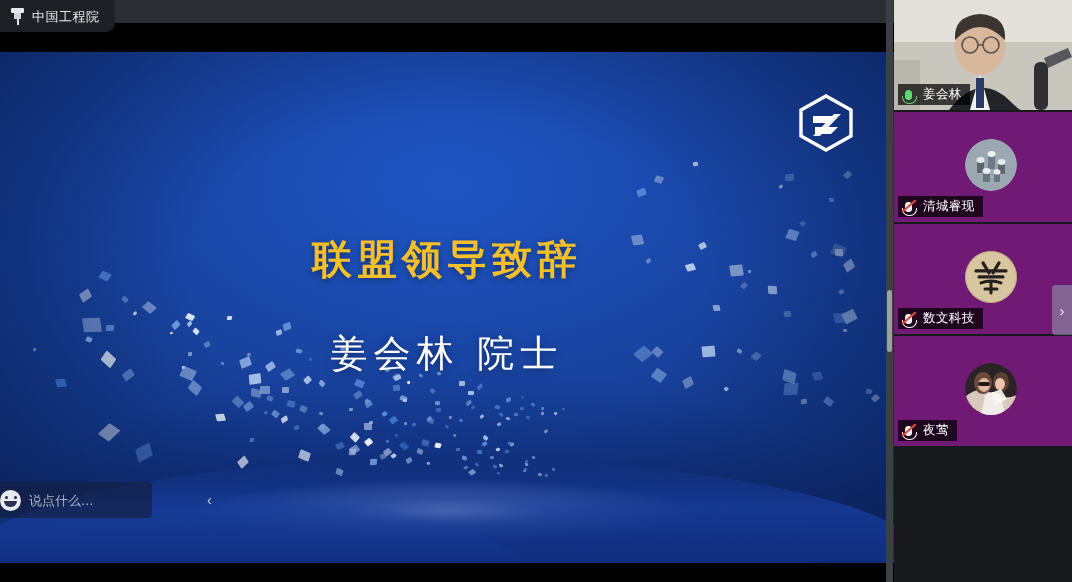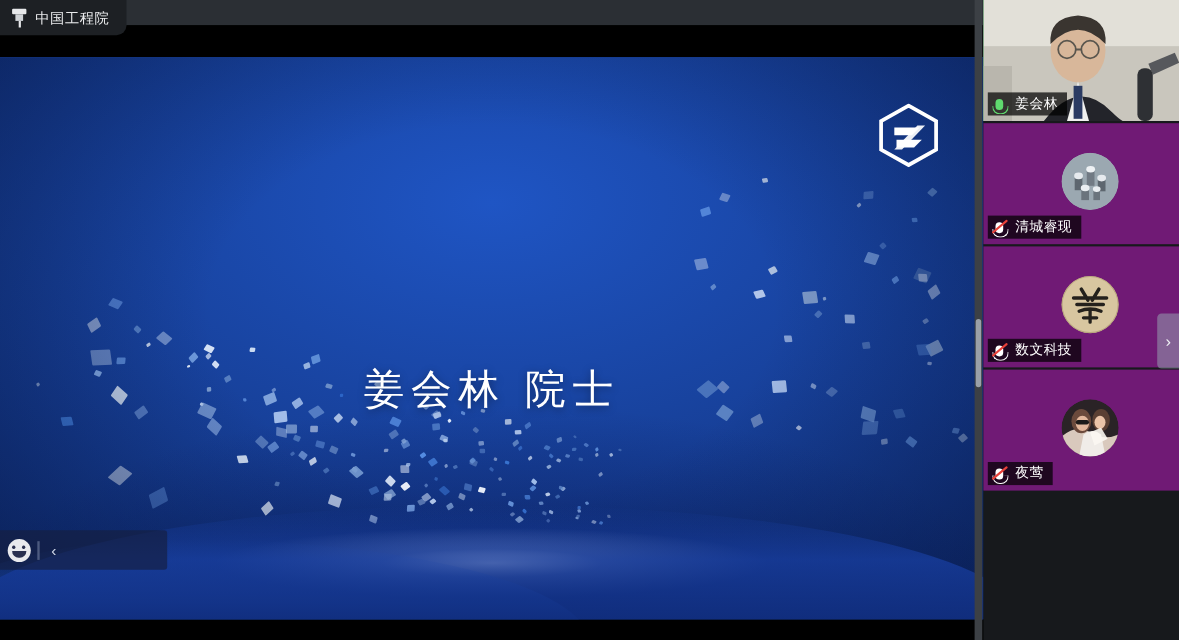--- a/index.html
+++ b/index.html
@@ -400,20 +400,21 @@
       <div class="logo-mark">
         <svg width="56" height="58" viewBox="0 0 56 58">
           <polygon points="28,2 53,16 53,42 28,56 3,42 3,16" fill="none" stroke="#ffffff" stroke-width="3.4"></polygon>
           <path d="M15,22 L38,22 L31,29 L15,29 Z" fill="#ffffff"></path>
           <path d="M17,33 L40,33 L33,40 L17,40 Z" fill="#ffffff"></path>
           <path d="M36,20 L43,20 L22,42 L15,42 Z" fill="#ffffff" opacity=".92"></path>
         </svg>
       </div>
     </div>
 
+    <div class="s-title">联盟领导致辞</div>
     <div class="s-name">姜会林 院士</div>
   </div>
 
   <div class="pin-btn">
     <span class="pin-ico">
       <span class="head"></span>
         <span class="body"></span>
         <span class="needle"></span>
     </span>
     <span class="pin-label">中国工程院</span>
@@ -421,20 +422,21 @@
 
   <div class="stage-handle">
     <span>›</span>
   </div>
 
   <div class="chatbar">
     <div class="emoji-btn">
       <span class="emoji-face"></span>
     </div>
     <div class="chat-sep"></div>
+    <input class="chat-input" type="text" placeholder="说点什么..." style="">
     <div class="chat-sep"></div>
     <div class="chat-collapse">
       <span>‹</span>
     </div>
   </div>
 
   <div class="sidebar">
     <div class="scroll-track">
       <div class="scroll-thumb"></div>
     </div>

